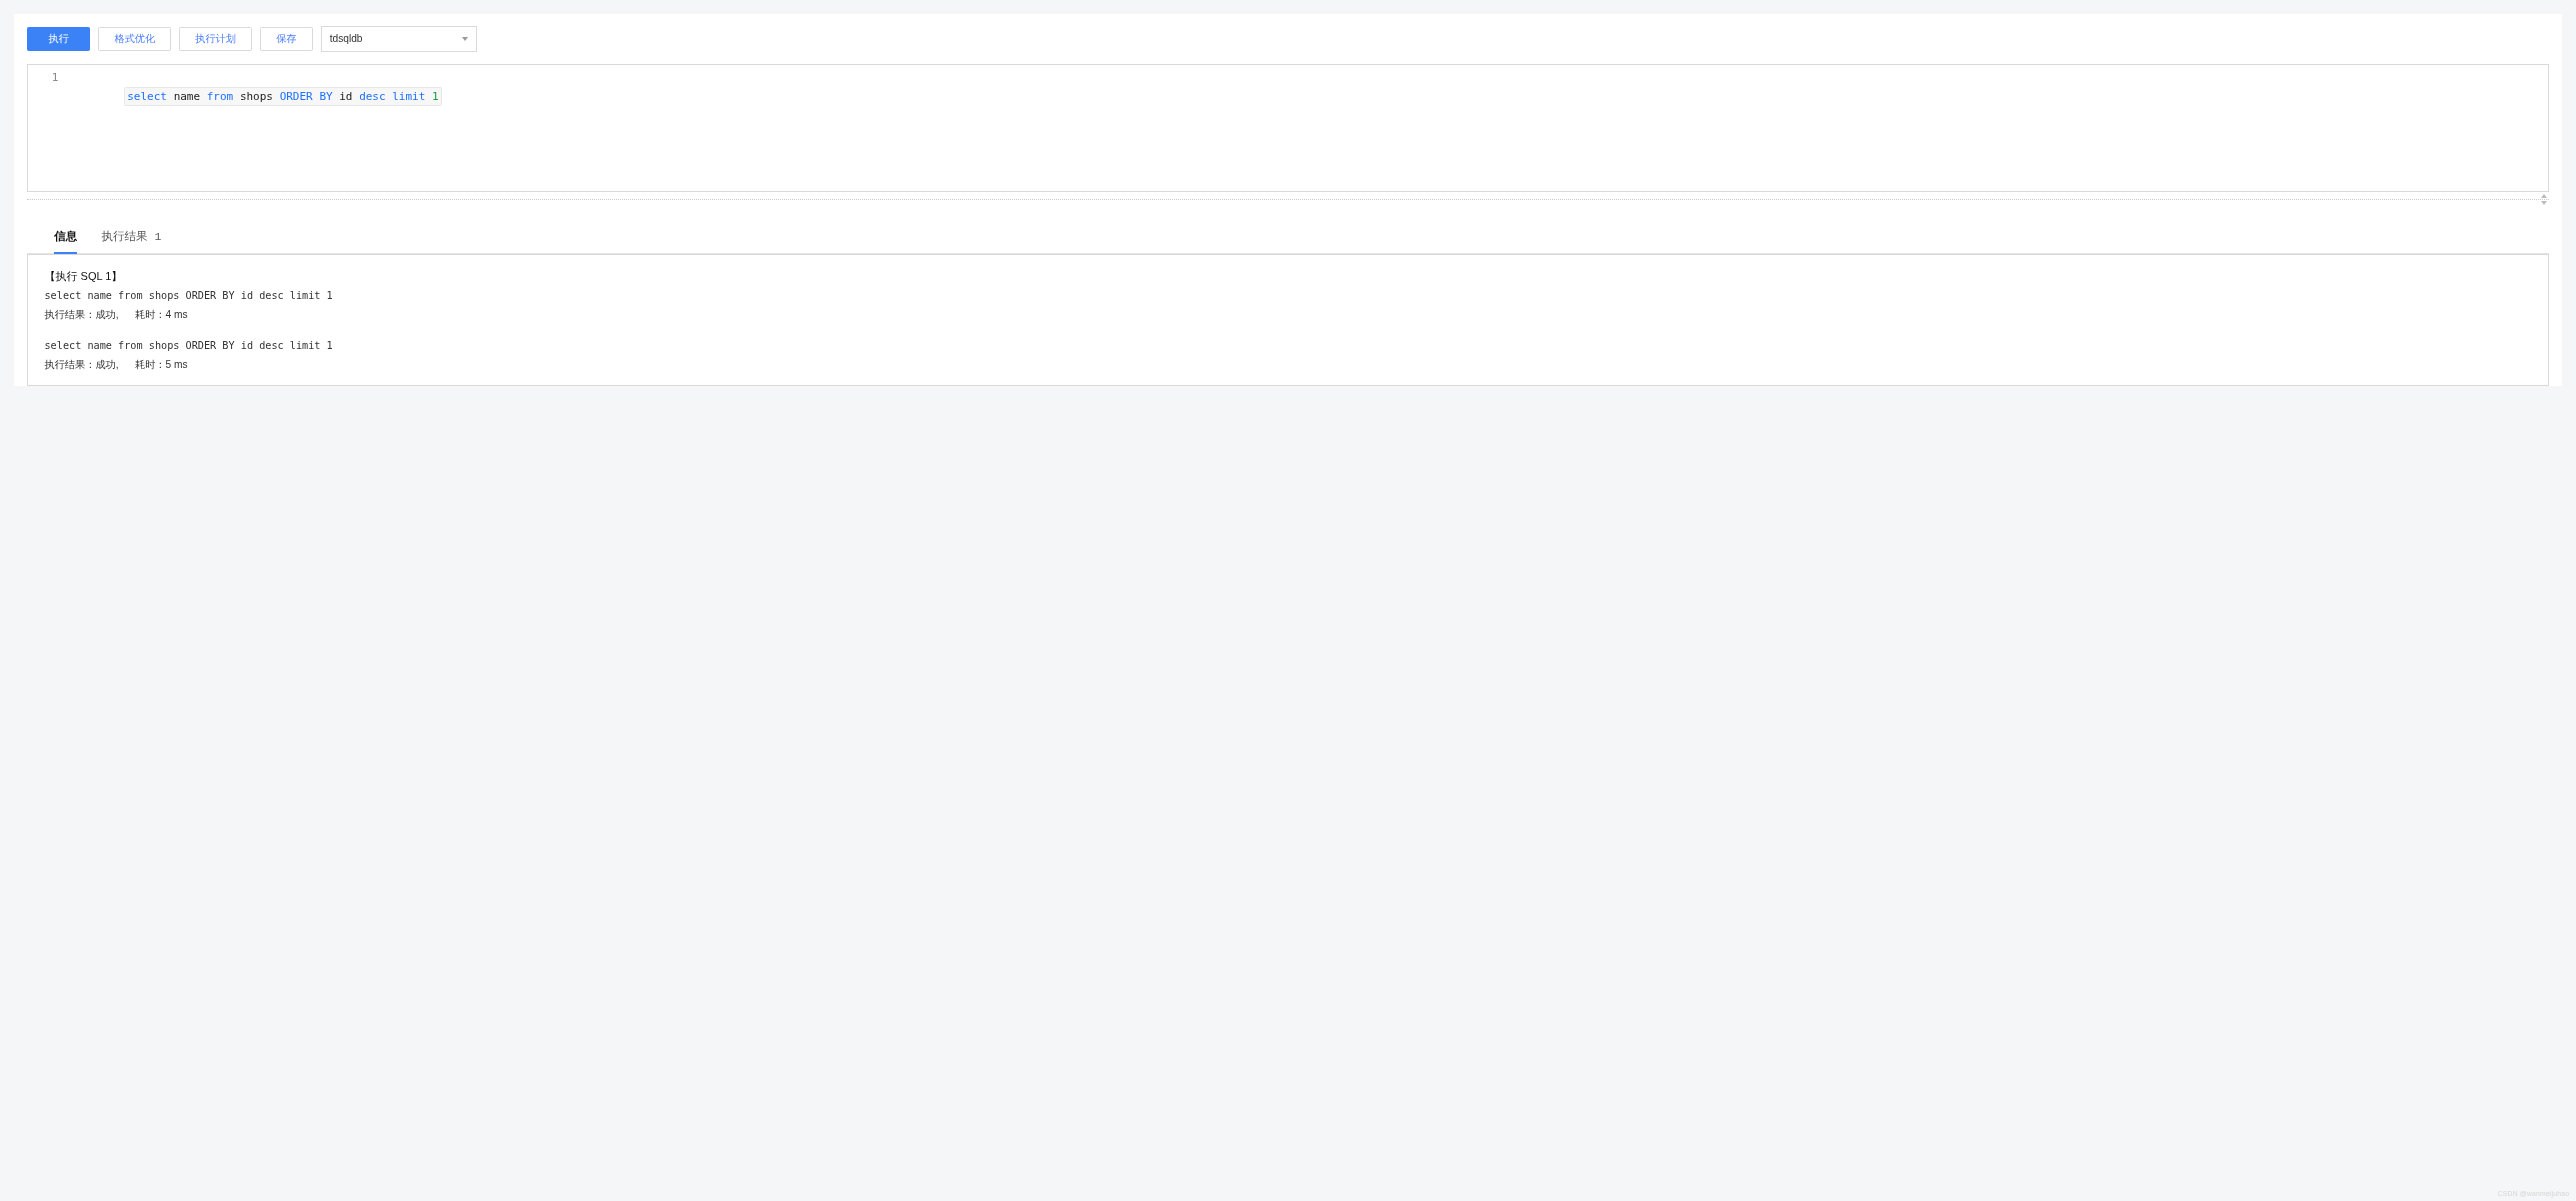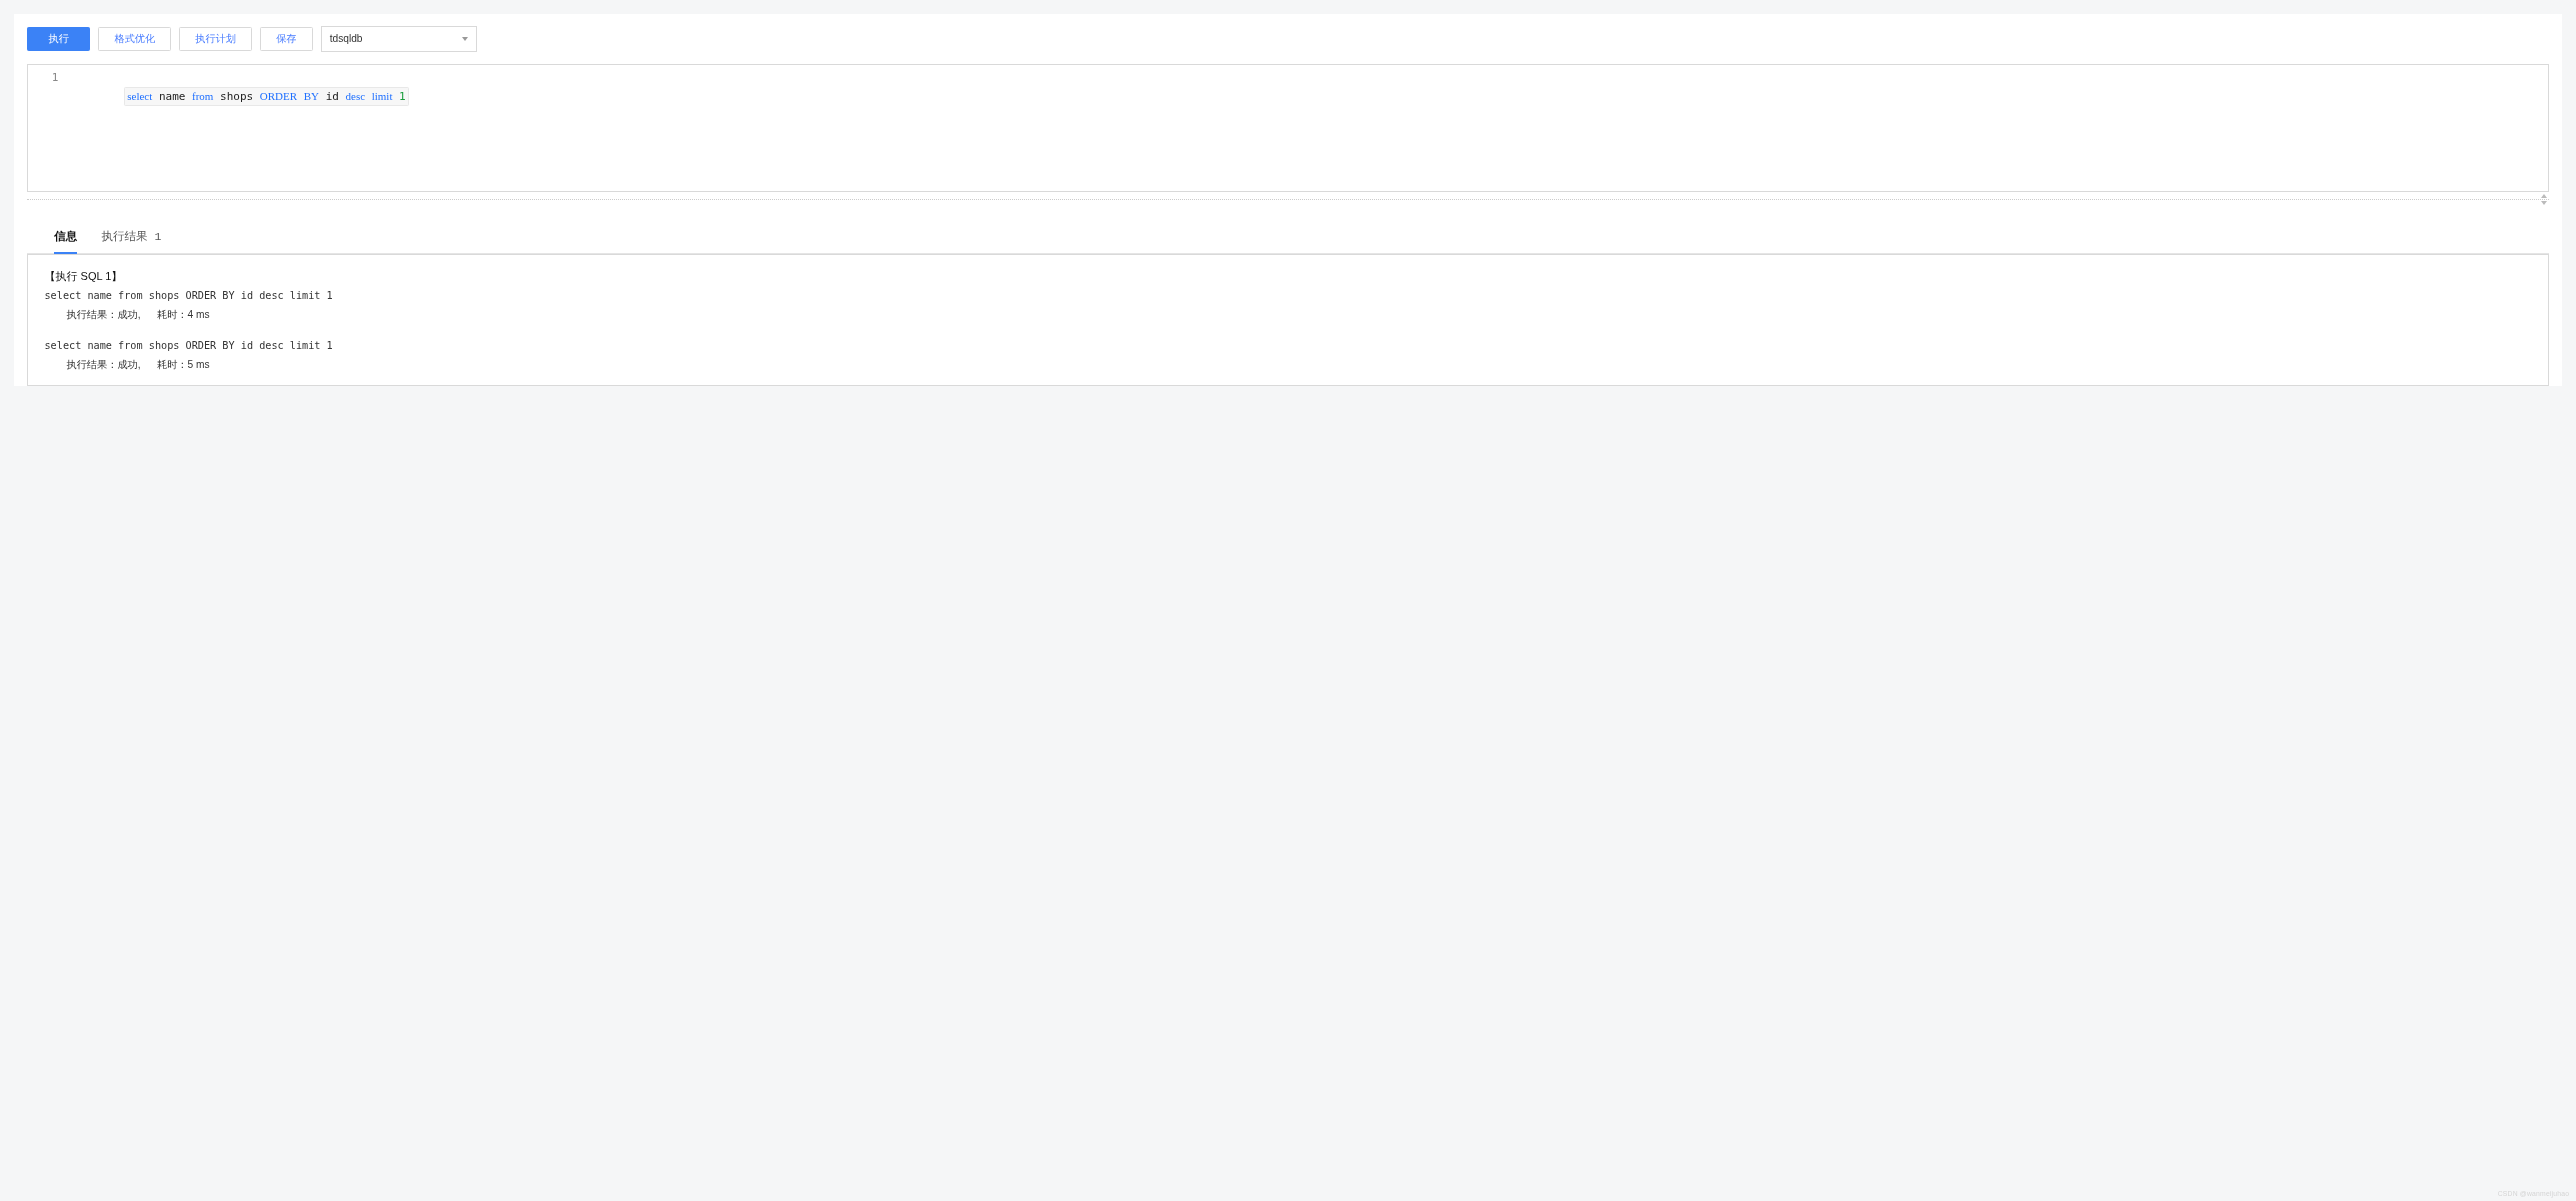--- a/index.html
+++ b/index.html
@@ -84,21 +84,21 @@
       white-space: pre;
       position: relative;
     }
     .code-line {
       display: inline-block;
       background: #f7f7f7;
       border: 0.7px solid #e8e8e8;
       padding: 0 2.7px;
       border-radius: 1.4px;
     }
-    .tok-kw { color: #1e6fff; font-family: Liberation Serif, serif; }
+    .tok-kw { color: #1e6fff; }
     .tok-id { color: #222; }
     .tok-num { color: #1a9c3c; }
     .splitter {
       margin: 6.8px 13.6px 0 13.6px;
       border-top: 0.7px dotted #ccc;
       position: relative;
       height: 9.5px;
       display: flex;
       align-items: center;
       justify-content: flex-end;
@@ -174,21 +174,20 @@
     }
     .result-sql {
       font-family: "SF Mono", Menlo, Consolas, monospace;
       color: #333;
       margin-bottom: 6.8px;
       font-size: 10.2px;
     }
     .result-meta {
       color: #333;
       font-size: 10.2px;
-      margin-left: 22px;
     }
     .result-meta .gap { display: inline-block; width: 16.3px; }
     .watermark {
       position: fixed;
       right: 6.8px;
       bottom: 4.1px;
       font-size: 6.8px;
       color: #d5d5d5;
       letter-spacing: 0.2px;
     }

